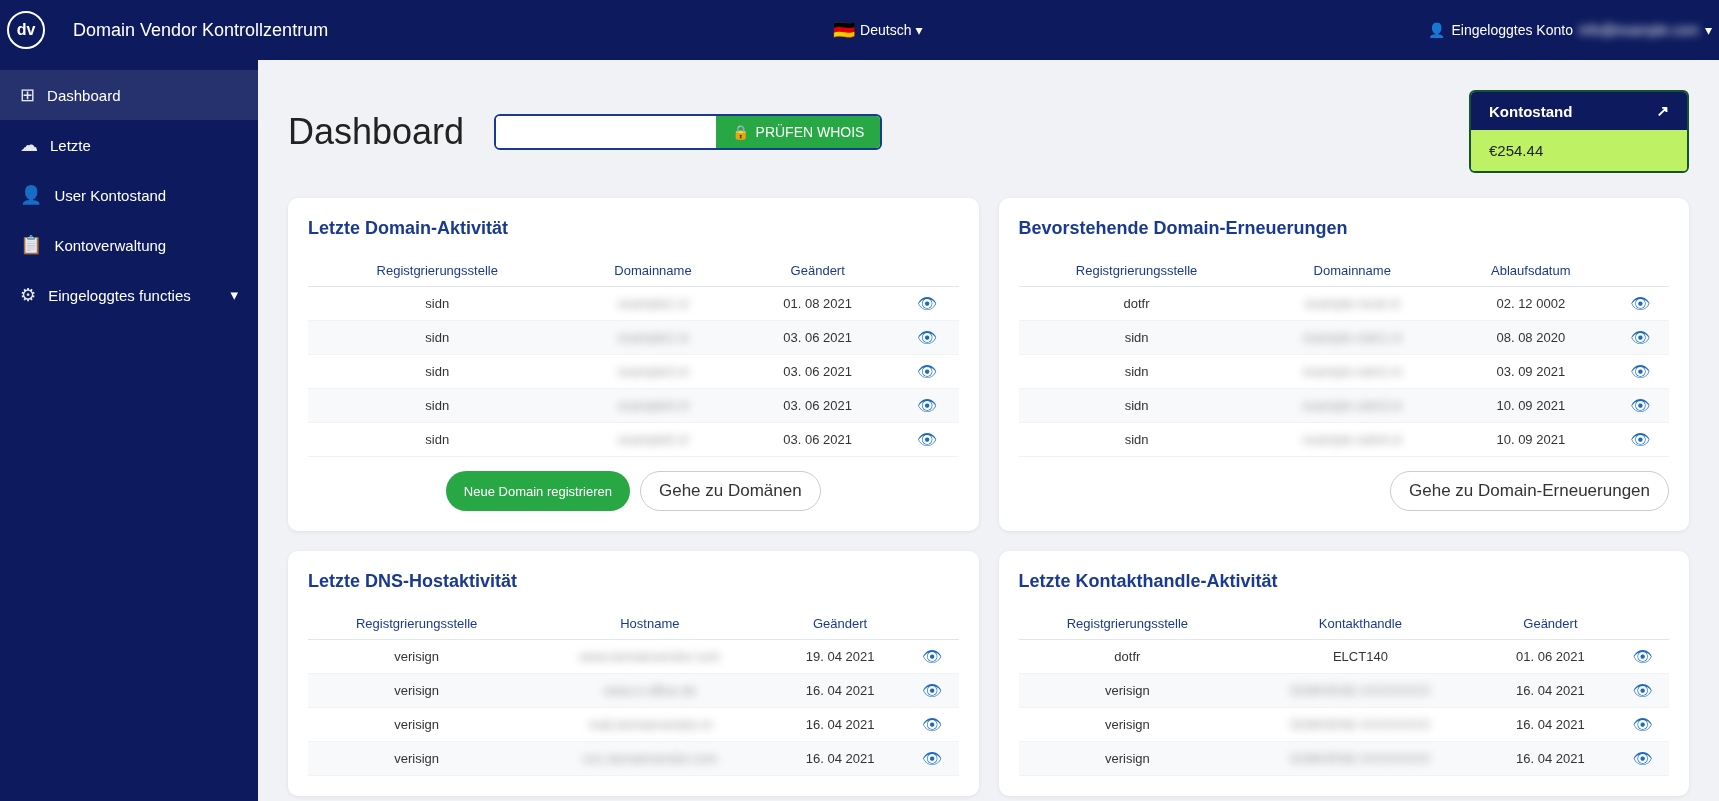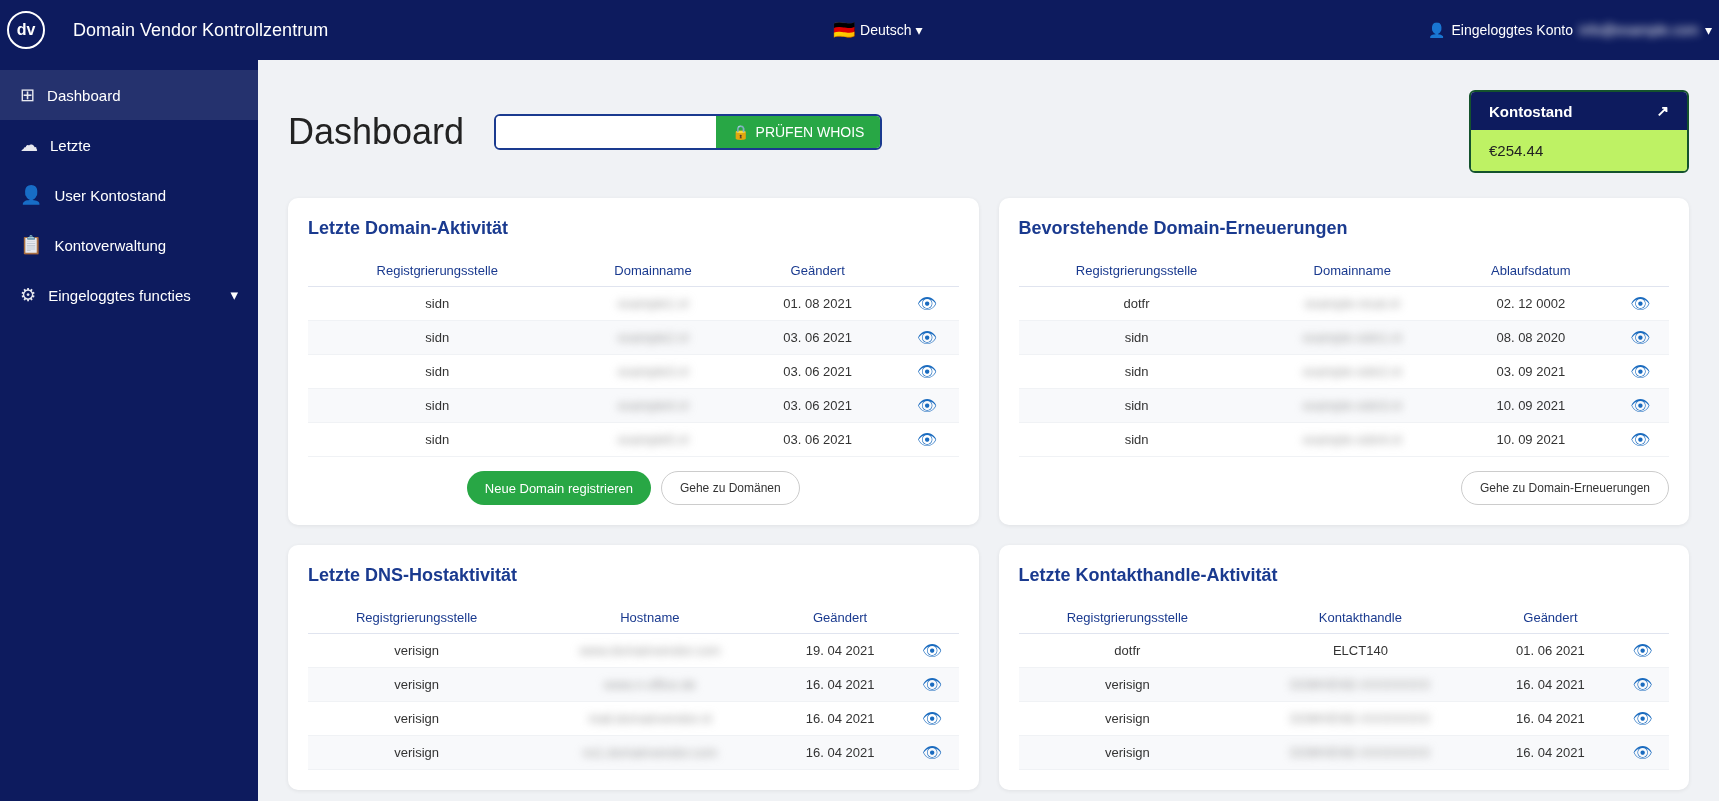--- a/index.html
+++ b/index.html
@@ -120,21 +120,21 @@
     
     .card-footer { margin-top: 14px; display: flex; gap: 10px; justify-content: center; }
     .btn-green {
       background: #28a745; color: white; border: none;
       padding: 9px 18px; border-radius: 20px; cursor: pointer;
       font-size: 13px; font-weight: 500;
     }
     .btn-outline {
       background: white; color: #333; border: 1px solid #ccc;
       padding: 9px 18px; border-radius: 20px; cursor: pointer;
-      font-size: 12px;
+      font-size: 17px;
     }
   </style>
 </head>
 <body>
 
 <nav class="topnav">
   <div class="topnav-left">
     <div class="topnav-logo">dv</div>
     <span class="topnav-title">Domain Vendor Kontrollzentrum</span>
   </div>

